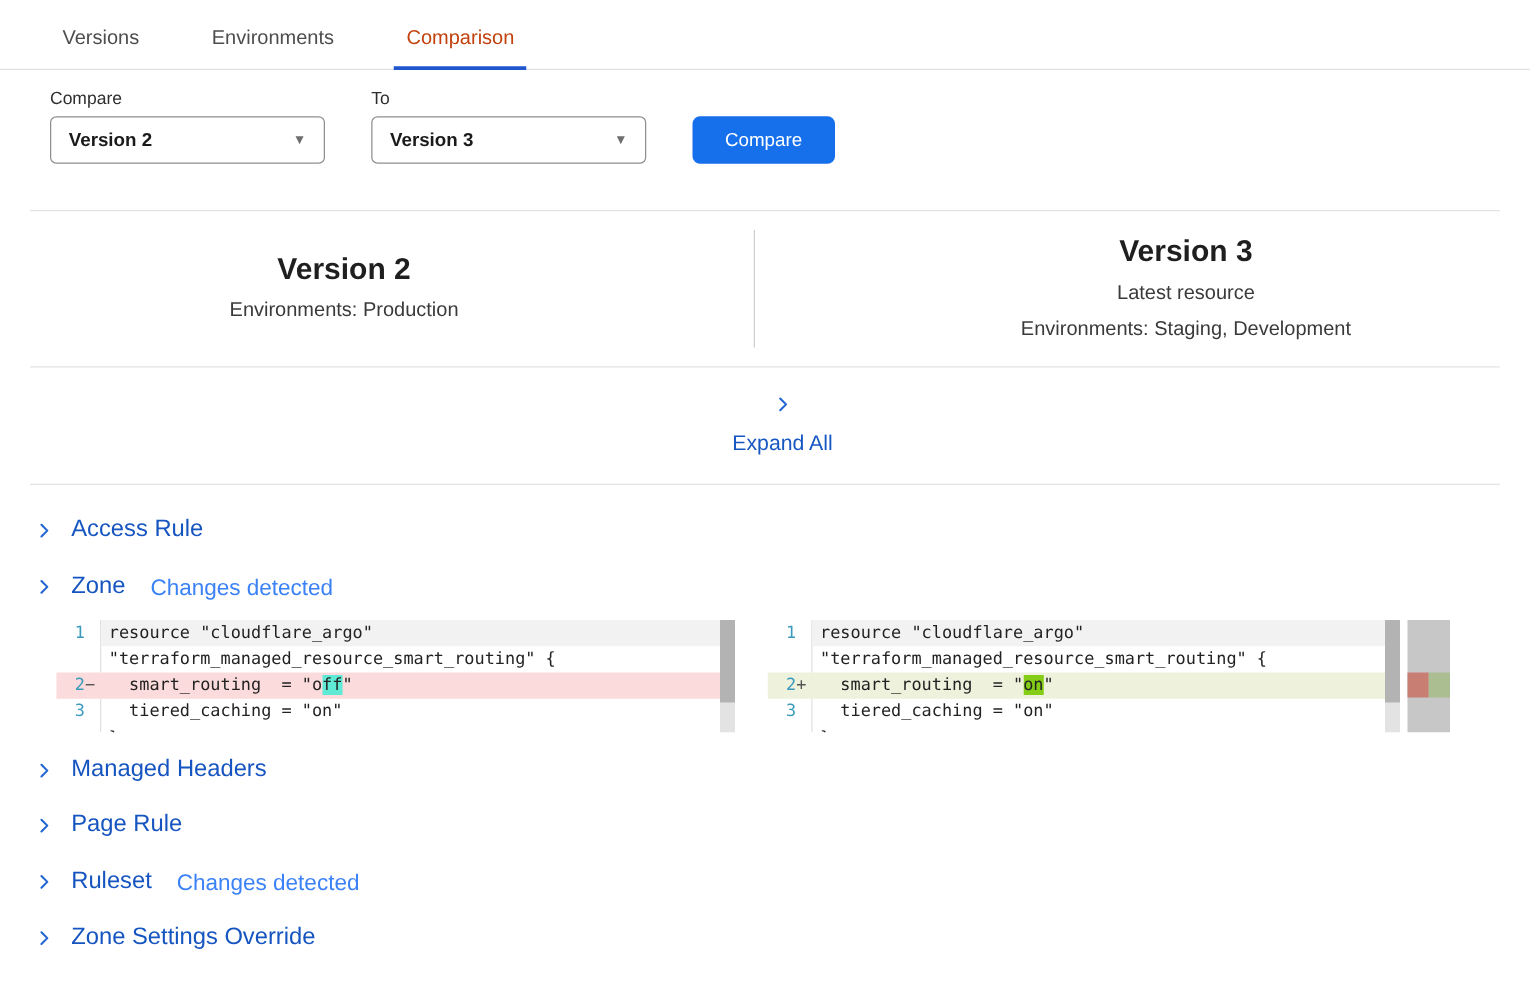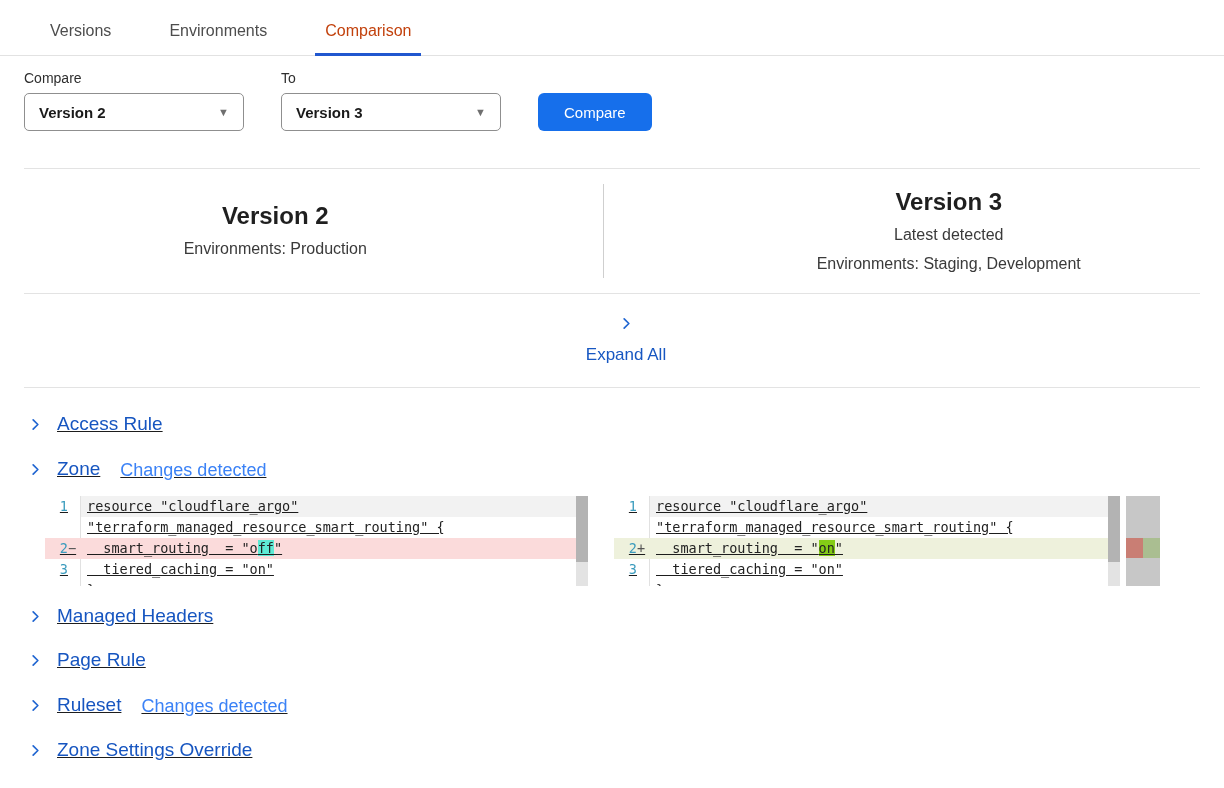--- a/index.html
+++ b/index.html
@@ -20,21 +20,21 @@
     font-size: 16px; color: #4d4d4d; padding: 0 10px 15px 10px;
     cursor: pointer; position: relative; white-space: nowrap;
   }
   .tab.active { color: #c2410c; }
   .tab.active::after {
     content: ""; position: absolute; left: 0; right: 0; bottom: -1px;
     height: 3px; background: #2057cf;
   }
 
   
-  .form-row { display: flex; align-items: flex-end; gap: 37px; padding: 14px 0 0 24px; }
+  .form-row { display: flex; align-items: flex-end; gap: 37px; padding: 14px 0 0 40px; }
   .field { display: flex; flex-direction: column; gap: 7px; }
   .field-label { font-size: 14px; color: #2e2e2e; }
   .select {
     width: 220px; height: 38px; border: 1px solid #8f8f8f; border-radius: 5px;
     display: flex; align-items: center; justify-content: space-between;
     padding: 0 14px; background: #fff; cursor: pointer;
   }
   .select-value { font-size: 15px; font-weight: bold; color: #1a1a1a; }
   .caret { font-size: 11px; color: #6f6f6f; }
   .btn-compare {
@@ -53,21 +53,21 @@
   .vh-right { padding-left: 70px; }
   .vh-title { font-size: 24px; font-weight: 600; color: #1f1f1f; line-height: 1.25; }
   .vh-sub { font-size: 16px; color: #3a3a3a; margin-top: 6px; line-height: 1.45; }
   .v-divider { width: 1px; height: 94px; background: #cfcfcf; }
 
   
   .expand-row {
     display: flex; align-items: center; gap: 14px; padding: 22px 0 22px 28px; cursor: pointer; flex-direction: column;
   }
   .expand-label { font-size: 17px; color: #1757c2; }
-  .section-list { padding-top: 14px; text-decoration: underline; }
+  .section-list { padding-top: 14px; }
   .section-row {
     display: flex; align-items: center; gap: 14px;
     padding: 11px 0 11px 28px; cursor: pointer;
   }
   .section-title { font-size: 19px; color: #1655c0; }
   .section-badge { font-size: 18px; color: #3b82f6; margin-left: 6px; padding-top: 3px; }
   .chev { display: inline-flex; align-items: center; }
 
   
   .diff-wrap { display: flex; margin: 4px 0 8px 45px; gap: 26px; }
@@ -141,21 +141,21 @@
   <hr class="rule rule-top">
 
   <div class="version-headers">
     <div class="vh vh-left">
       <div class="vh-title">Version 2</div>
       <div class="vh-sub">Environments: Production</div>
     </div>
     <div class="v-divider"></div>
     <div class="vh vh-right">
       <div class="vh-title">Version 3</div>
-      <div class="vh-sub">Latest detected</div>
+      <div class="vh-sub">Latest resource</div>
       <div class="vh-sub">Environments: Staging, Development</div>
     </div>
   </div>
 
   <hr class="rule">
 
   <div class="expand-row">
     <span class="chev">
       <svg viewBox="0 0 16 16" width="15" height="15">
           <path d="M5.5 3l5 5-5 5" fill="none" stroke="#2166d1" stroke-width="1.8" stroke-linecap="round" stroke-linejoin="round"></path>

